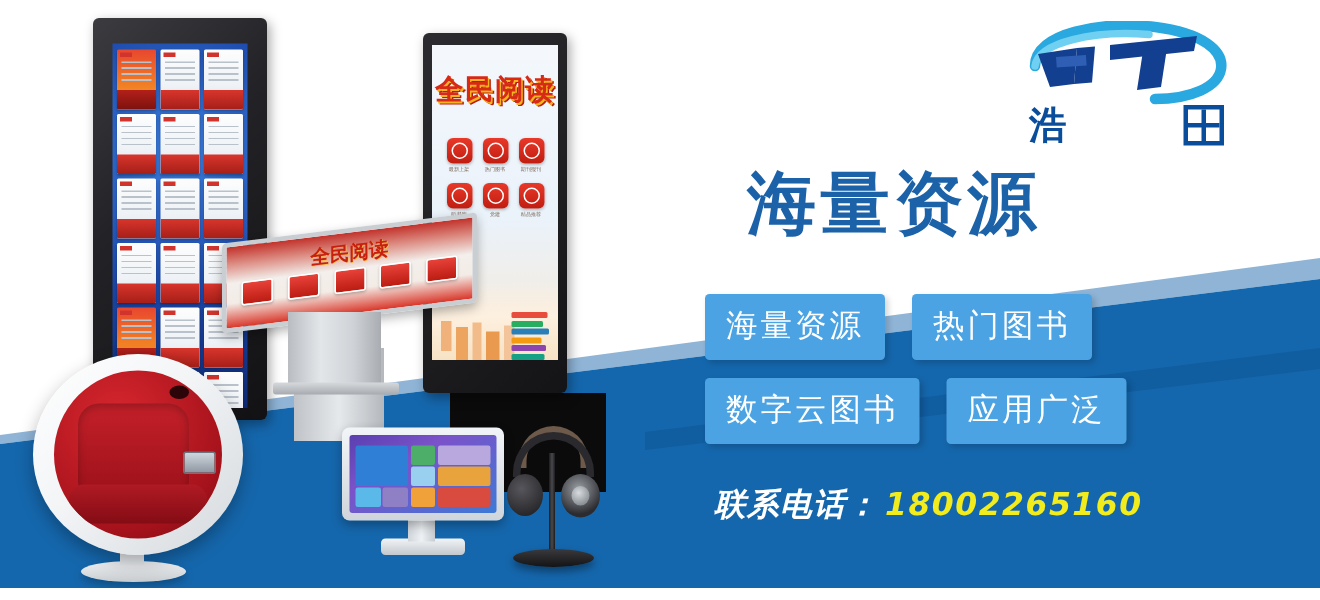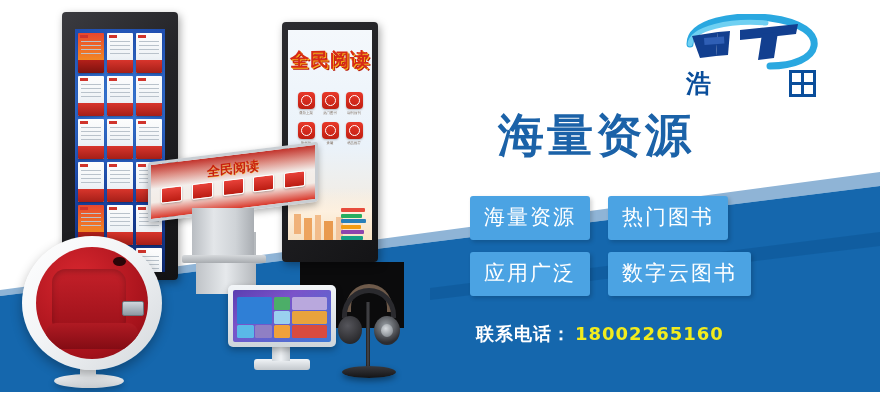--- a/index.html
+++ b/index.html
@@ -247,22 +247,23 @@
   .tag{
     background:#4ba3e3;color:#ffffff;
     font-size:21px;letter-spacing:2px;
     padding:7px 14px 9px;border-radius:3px;
     box-shadow:2px 2px 4px rgba(0,0,0,.18);
     white-space:nowrap;
   }
 
   .contact{
     position:absolute;left:476px;top:322px;
-    font-size:18px;font-weight:700;color:#ffffff;letter-spacing:1px;
+    font-size:21px;font-weight:700;color:#ffffff;letter-spacing:1px;
     white-space:nowrap;
+    font-style:italic;
   }
   .contact .num{color:#f2ec1d;margin-left:4px;letter-spacing:1px;}
 </style>
 </head>
 <body>
 
 <div class="banner">
 
   <div class="bg-white"></div>
   <div class="bg-blue-light"></div>
@@ -465,22 +466,22 @@
   </div>
 
   <div class="headline">海量资源</div>
 
   <div class="tags">
     <div class="tag-row">
       <div class="tag">海量资源</div>
       <div class="tag">热门图书</div>
     </div>
     <div class="tag-row">
+      <div class="tag">数字云图书</div>
       <div class="tag">应用广泛</div>
-      <div class="tag">数字云图书</div>
     </div>
   </div>
 
   <div class="contact">
     <span>联系电话：</span><span class="num">18002265160</span>
   </div>
 
 </div>
 
 </body></html>

